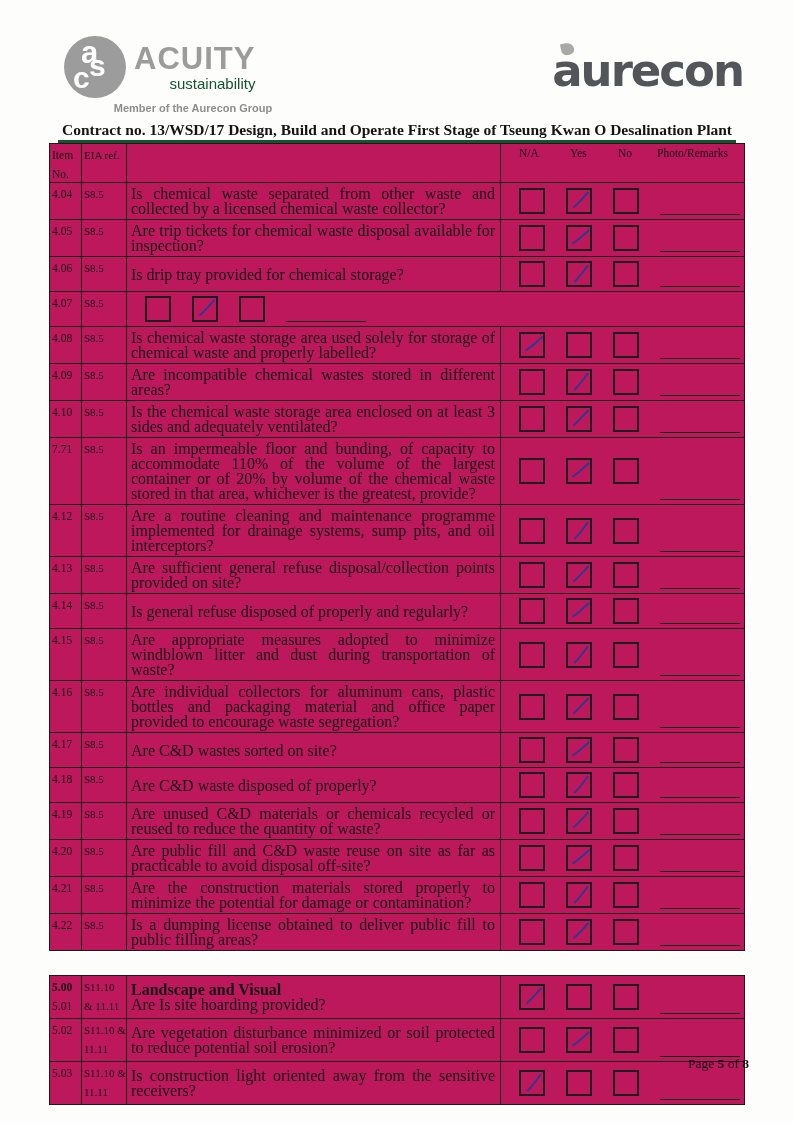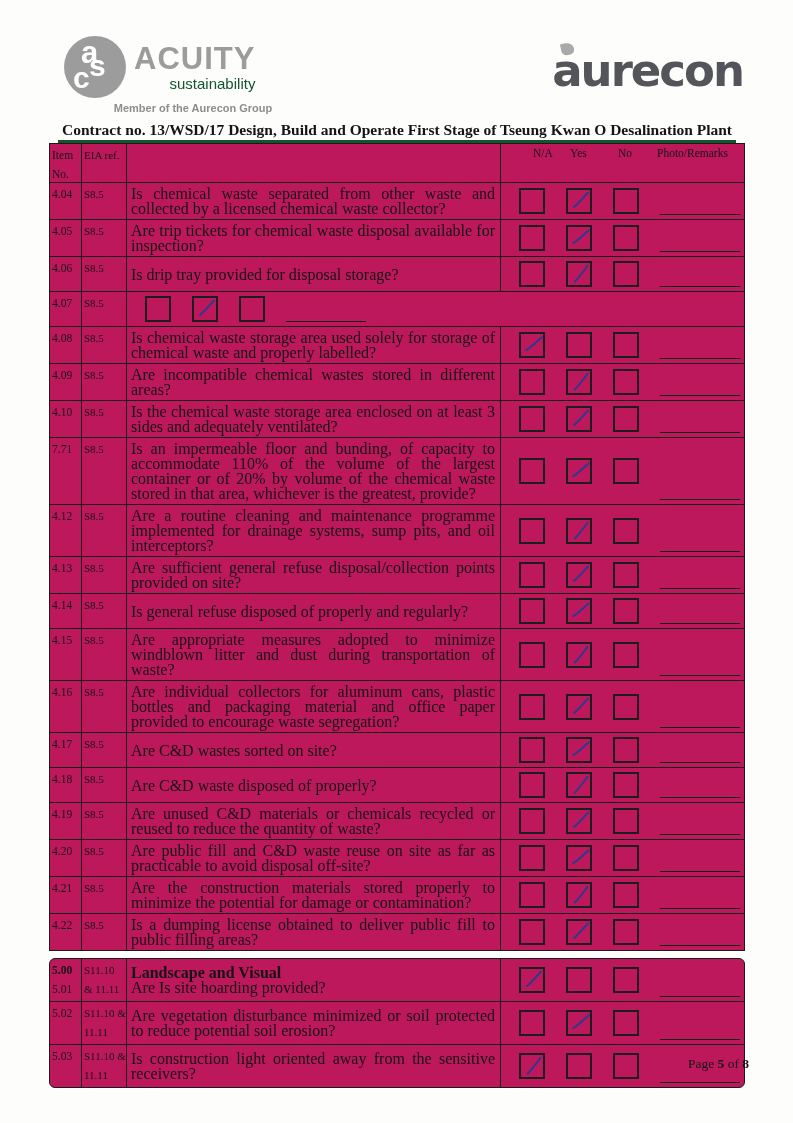--- a/index.html
+++ b/index.html
@@ -32,38 +32,38 @@
   .aurecon-leaf { position: absolute; top: -5px; left: 9px; width: 13px; height: 12px; background: #a9a9a9;
     border-radius: 10% 80% 60% 60%; transform: rotate(-12deg); }
 
   
   .titlebar { position: absolute; top: 121px; left: 49px; width: 696px; text-align: center; }
   .titlebar span { display: inline-block; font-weight: bold; font-size: 15.5px; border-bottom: 7px solid #14532d; padding: 0 4px 1px 4px; }
 
   
   .tables { position: absolute; top: 143px; left: 49px; width: 696px; }
   .tblock { border: 1.6px solid #1a1a1a; background: #be185d; }
-  .tblock + .tblock { margin-top: 7px; border-radius: 6px; }
+  .tblock + .tblock { margin-top: 24px; }
   .trow { display: flex; align-items: stretch; }
   .trow + .trow { border-top: 1.3px solid #1a1a1a; }
   .c { border-right: 1.3px solid #1a1a1a; }
   .c-item { width: 32px; padding: 2px 1px 2px 2px; font-size: 11.5px; line-height: 19px; }
   .c-eia  { width: 45px; padding: 2px 0 2px 2px; font-size: 11px; line-height: 19px; white-space: nowrap; }
   .c-q    { flex: 1; padding: 3px 5px 3px 4px; font-size: 16px; line-height: 15px; text-align: justify;
             display: flex; flex-direction: column; justify-content: center; }
   .c-ans  { width: 243px; border-right: none; position: relative; display: flex; align-items: center; }
   .q-heading { font-weight: bold; text-align: left; }
   .q-heading:empty, .l2:empty { display: none; }
   .bold { font-weight: bold; }
 
   
   .trow.head { height: 38px; }
   .trow.head .c-q { justify-content: flex-start; }
   .ans-label { position: absolute; top: 3px; font-size: 11.5px; }
-  .lab-na { left: 32px; } .lab-yes { left: 69px; } .lab-no { left: 117px; } .lab-photo { left: 156px; }
+  .lab-na { left: 18px; } .lab-yes { left: 69px; } .lab-no { left: 117px; } .lab-photo { left: 156px; }
 
   
   .trow.body { min-height: 35px; }
   .boxes { display: flex; align-items: center; padding-left: 18px; gap: 21px; }
   .box { width: 26px; height: 26px; border: 2.4px solid #1d1d1d; background: transparent; position: relative; flex: none; }
   .box svg { display: none; position: absolute; top: -3px; left: 0px; width: 26px; height: 26px; }
   .box.checked svg { display: block; }
   .tick path { fill: none; stroke: var(--ink, #2b3a8e); stroke-width: 2; stroke-linecap: round; }
   .v1 svg { transform: rotate(6deg); }
   .v2 svg { transform: rotate(-5deg) translateY(1px); }
@@ -175,21 +175,21 @@
   </div>
         <div class="trow body">
     <div class="c c-item">
       <div class="l1">4.06</div>
     </div>
     <div class="c c-eia">
       <div class="l1">S8.5</div>
     </div>
     <div class="c c-q">
 
-      <div class="q-text">Is drip tray provided for disposal storage?</div>
+      <div class="q-text">Is drip tray provided for chemical storage?</div>
     </div>
     <div class="c c-ans">
       <div class="boxes">
         <span class="box">
           
         </span>
         <span class="box checked v2">
           <svg class="tick" viewBox="0 0 26 26">
                   <path d="M6 20 C10 17 16 10 20 5.5"></path>
                 </svg>

